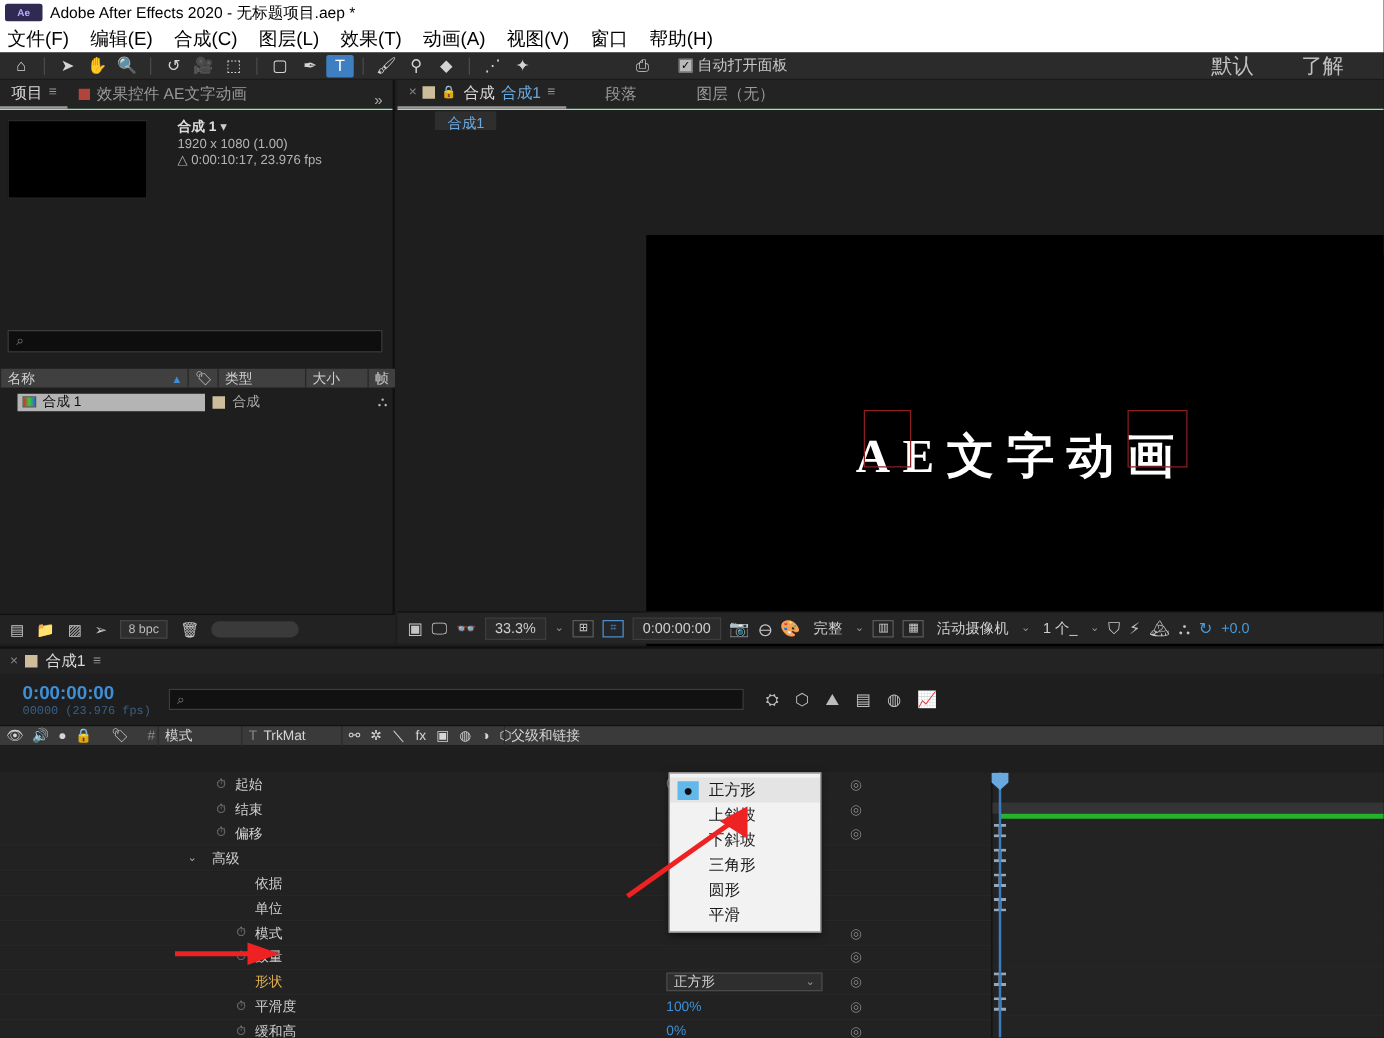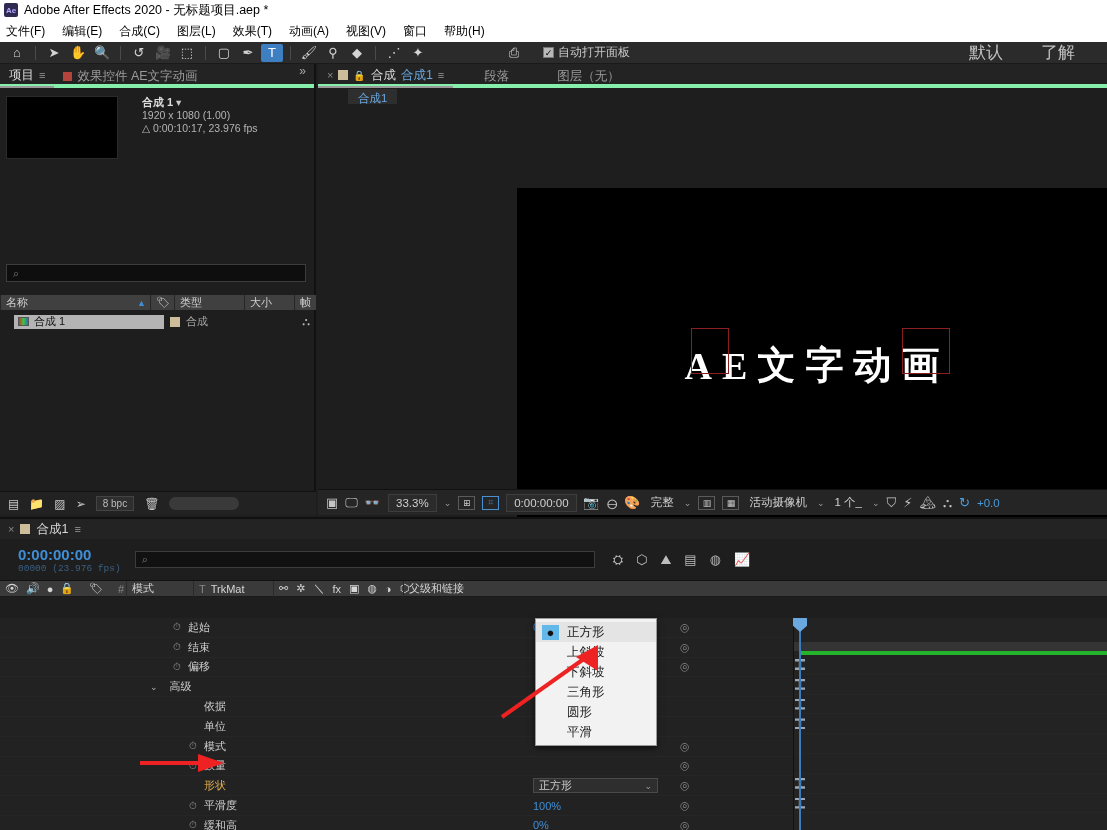--- a/index.html
+++ b/index.html
@@ -6,44 +6,44 @@
   body {
     width:1107px; height:830px; overflow:hidden;
     background:#1e1e1e; color:#c8c8c8;
     font-family:"Liberation Sans","DejaVu Sans",sans-serif;
     font-size:12px; user-select:none;
   }
   .app { position:relative; width:1107px; height:830px; }
 
   
   .titlebar { height:20px; background:#ffffff; display:flex; align-items:center; padding-left:4px; }
-  .ae-logo { width:14px; height:14px; background:#2e2a52; color:#b9a9ff; font-size:8px;
+  .ae-logo { width:30px; height:14px; background:#2e2a52; color:#b9a9ff; font-size:8px;
     font-weight:bold; display:flex; align-items:center; justify-content:center; border-radius:2px; margin-right:6px;}
   .title-text { color:#000; font-size:12.5px; }
 
   
   .menubar { height:22px; background:#fff; display:flex; align-items:center; padding-left:6px; gap:17px;}
-  .menubar span { color:#000; font-size:12px; }
+  .menubar span { color:#000; font-size:15px; }
 
   
   .toolbar { height:22px; background:#2b2b2b; border-bottom:1px solid #1a1a1a;
     display:flex; align-items:center; padding:0 6px; gap:2px; }
   .tool { width:22px; height:18px; display:flex; align-items:center; justify-content:center;
     color:#d4d4d4; font-size:13px; border-radius:2px; position:relative;}
   .tool.active { background:#3d7fc1; color:#fff; }
   .tsep { width:1px; height:14px; background:#4a4a4a; margin:0 5px; }
   .tb-right { margin-left:auto; display:flex; gap:38px; padding-right:26px; }
   .tb-right span { color:#c0c0c0; font-size:17px; }
   .chk { display:flex; align-items:center; gap:4px; margin-left:16px;}
   .chkbox { width:11px;height:11px;background:#b9b9b9;border:1px solid #777;
      display:flex;align-items:center;justify-content:center;color:#000;font-size:9px;}
 
   
-  .panel-tabs { height:24px; background:#232323; display:flex; align-items:flex-start;
-    border-bottom:4px solid #86efac; }
+  .panel-tabs { height:24px; background:#232323; display:flex; align-items:flex-end;
+    border-bottom:1px solid #86efac; }
   .ptab { height:24px; display:flex; align-items:center; gap:5px; padding:0 9px;
     font-size:12.5px; color:#9a9a9a; }
   .ptab.active { color:#d8d8d8; border-bottom:2px solid #9a9a9a; }
   .hamburger { font-size:11px; color:#9a9a9a; }
 
   .left-panel { position:absolute; left:0; top:64px; width:316px; height:451px;
     background:#1e1e1e; border-right:2px solid #111; }
   .proj-info { display:flex; padding:8px 6px 0 6px; gap:24px; }
   .thumb { width:112px; height:63px; background:#000; border:1px solid #2a2a2a; }
   .proj-meta div { font-size:10.5px; color:#b4b4b4; line-height:13px;}

